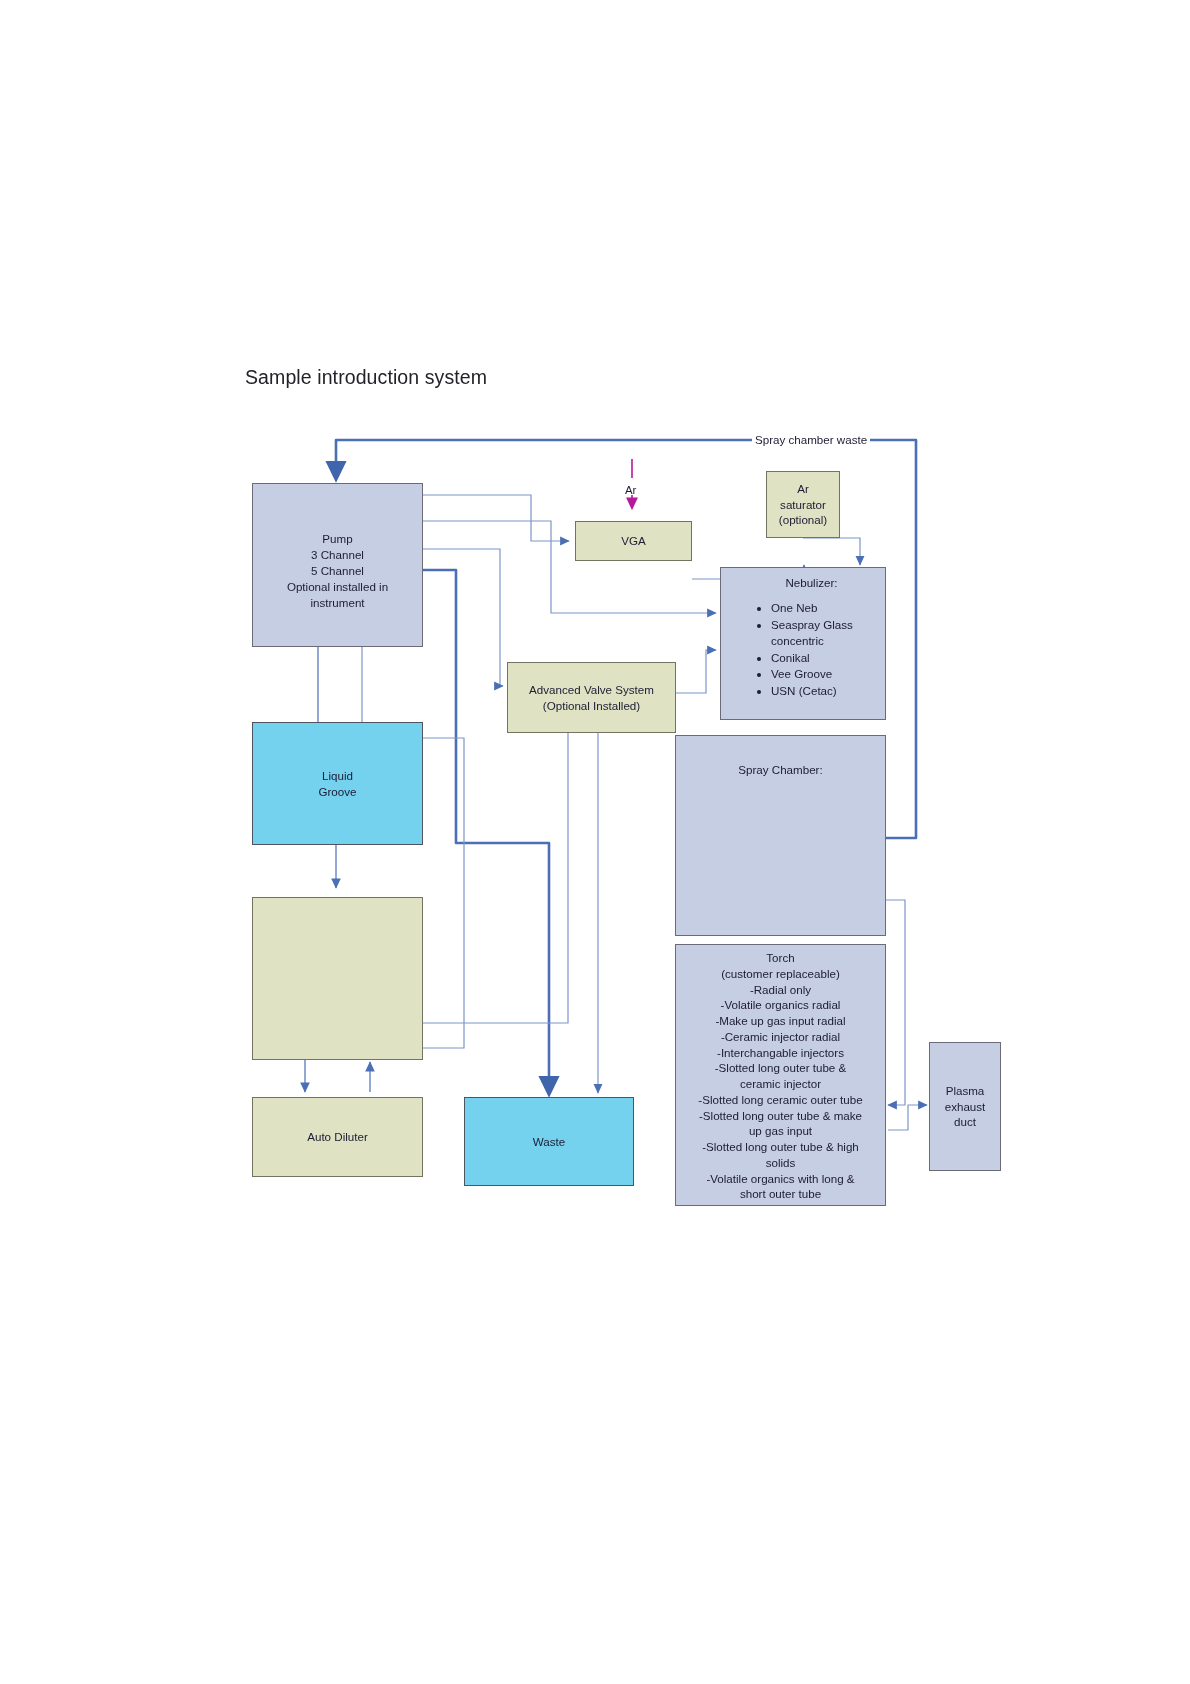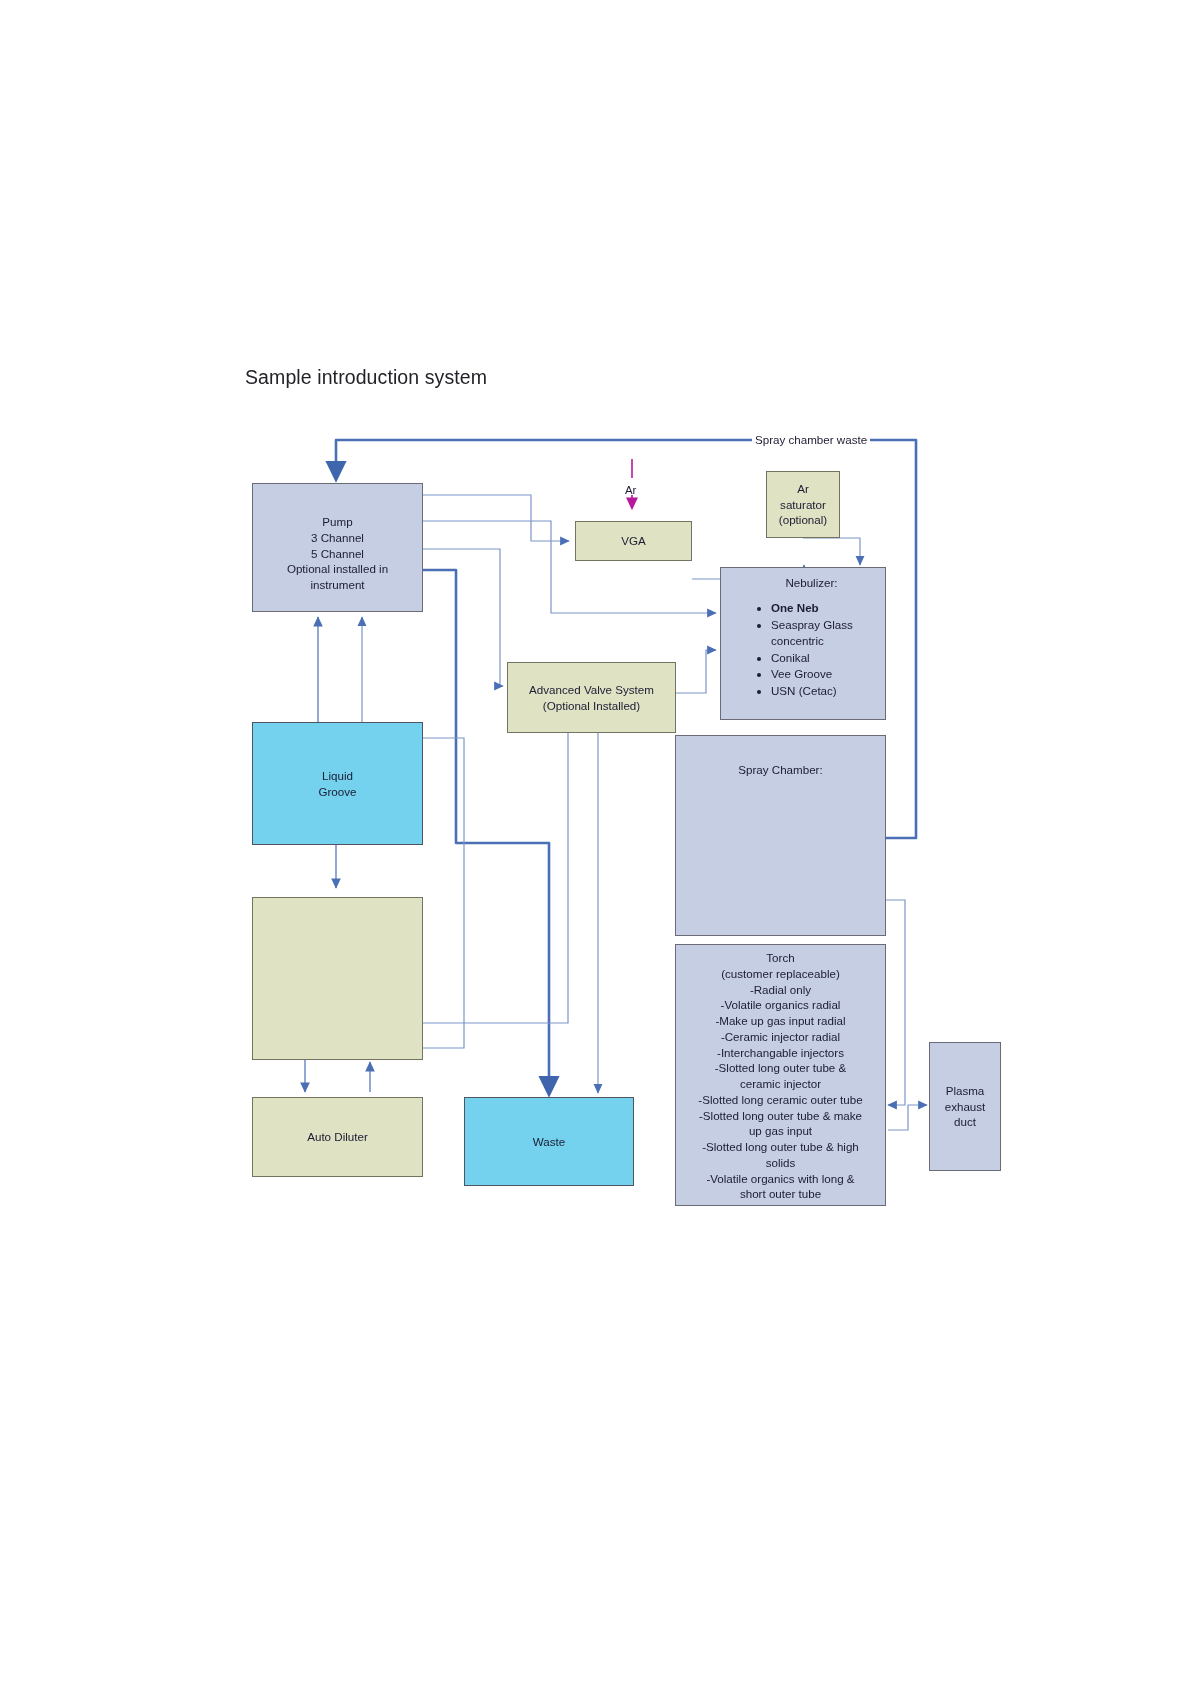--- a/index.html
+++ b/index.html
@@ -66,21 +66,21 @@
     padding: 0 6px 0 26px;
     text-align: left;
     list-style: disc;
   }
   ul.bullets li {
     margin: 0 0 1px 0;
     padding: 0;
     font-size: 11.6px;
     line-height: 1.37;
   }
-  ul.bullets li.b { font-weight: bold; }
+  ul.bullets li.b { font-weight: normal; }
   .hdr {
     font-size: 11.6px;
     margin-bottom: 9px;
   }
   .lines div { font-size: 11.6px; line-height: 1.36; }
   .lines div.b { font-weight: bold; }
   .ar-label {
     position: absolute;
     font-size: 11.4px;
     color: #1c1c33;
@@ -187,21 +187,21 @@
     <g stroke="#b6199b" stroke-width="1.6" fill="none">
       <path d="M632,459 L632,478"></path>
       <path d="M632,495 L632,508" marker-end="url(#ah-mag)"></path>
     </g>
   </svg>
 
   <div class="ar-label" style="left:625px; top:484px;">Ar</div>
 
   <div class="wire-label" style="left:752px; top:433px;">Spray chamber waste</div>
 
-  <div class="box box-blue" style="left:252px; top:483px; width:171px; height:129px;">
+  <div class="box box-blue" style="left:252px; top:483px; width:171px; height:164px;">
     <div class="center-v pad">
       <div>Pump</div>
       <div>3 Channel</div>
       <div>5 Channel</div>
       <div>Optional installed in</div>
       <div>instrument</div>
     </div>
   </div>
 
   <div class="box box-olive" style="left:575px; top:521px; width:117px; height:40px;">

